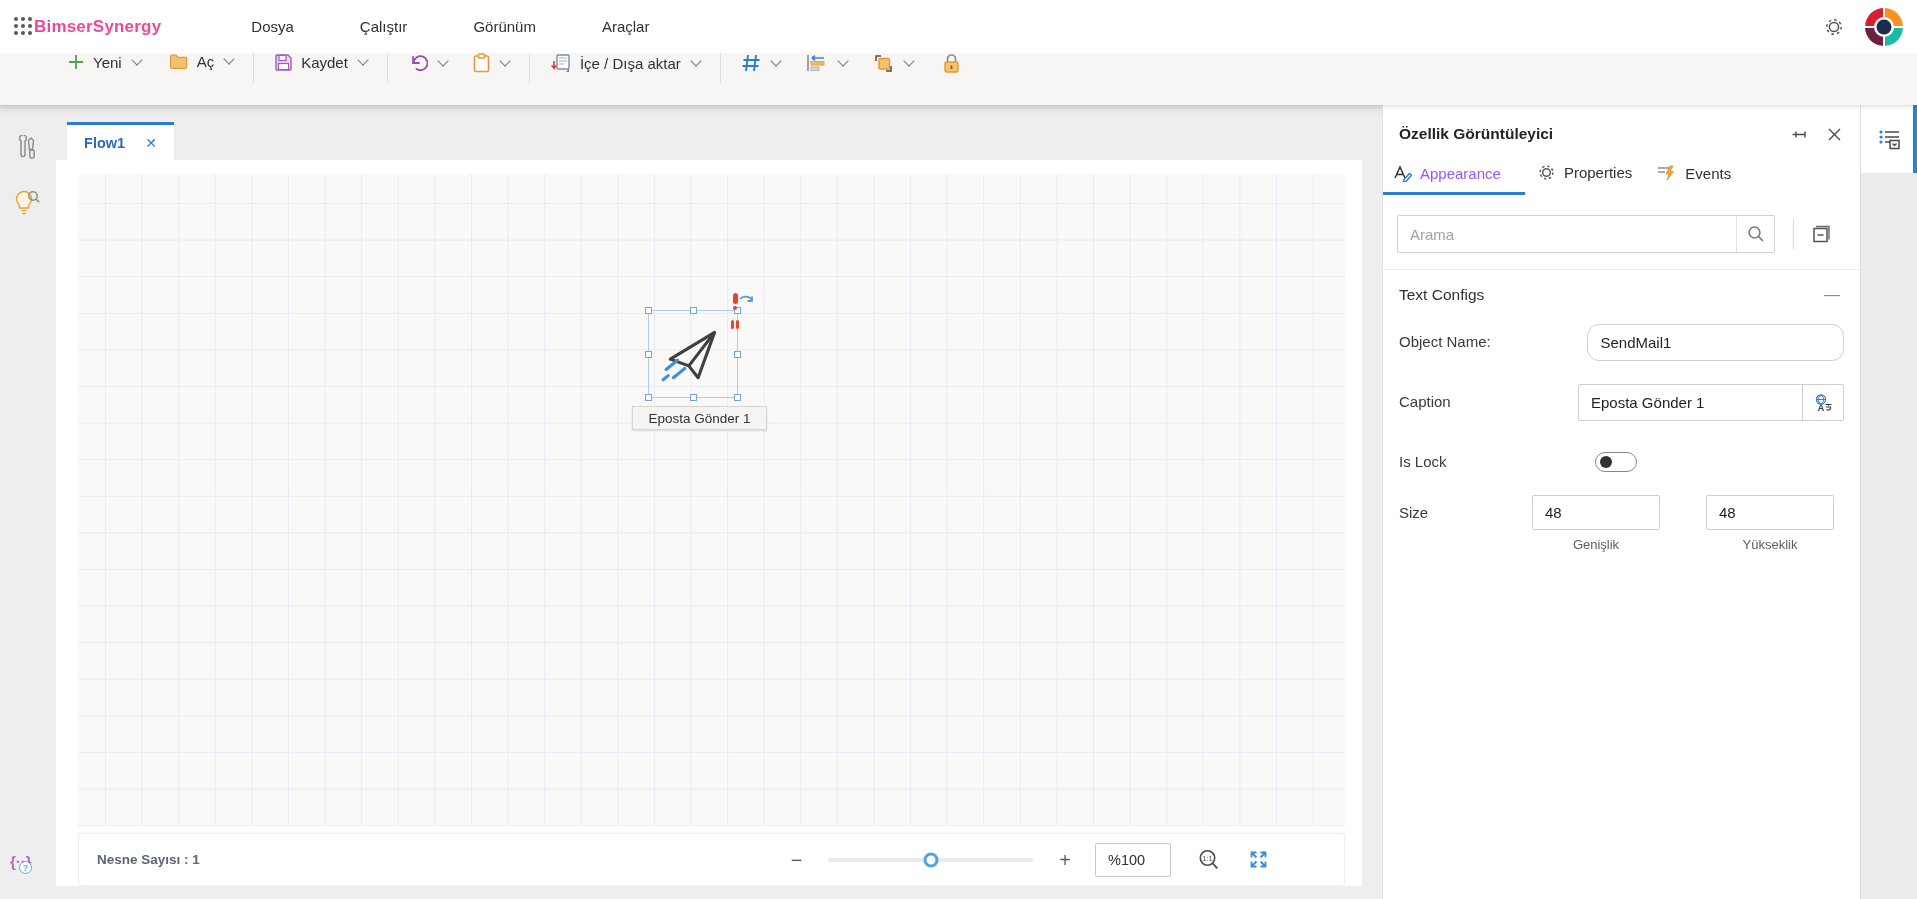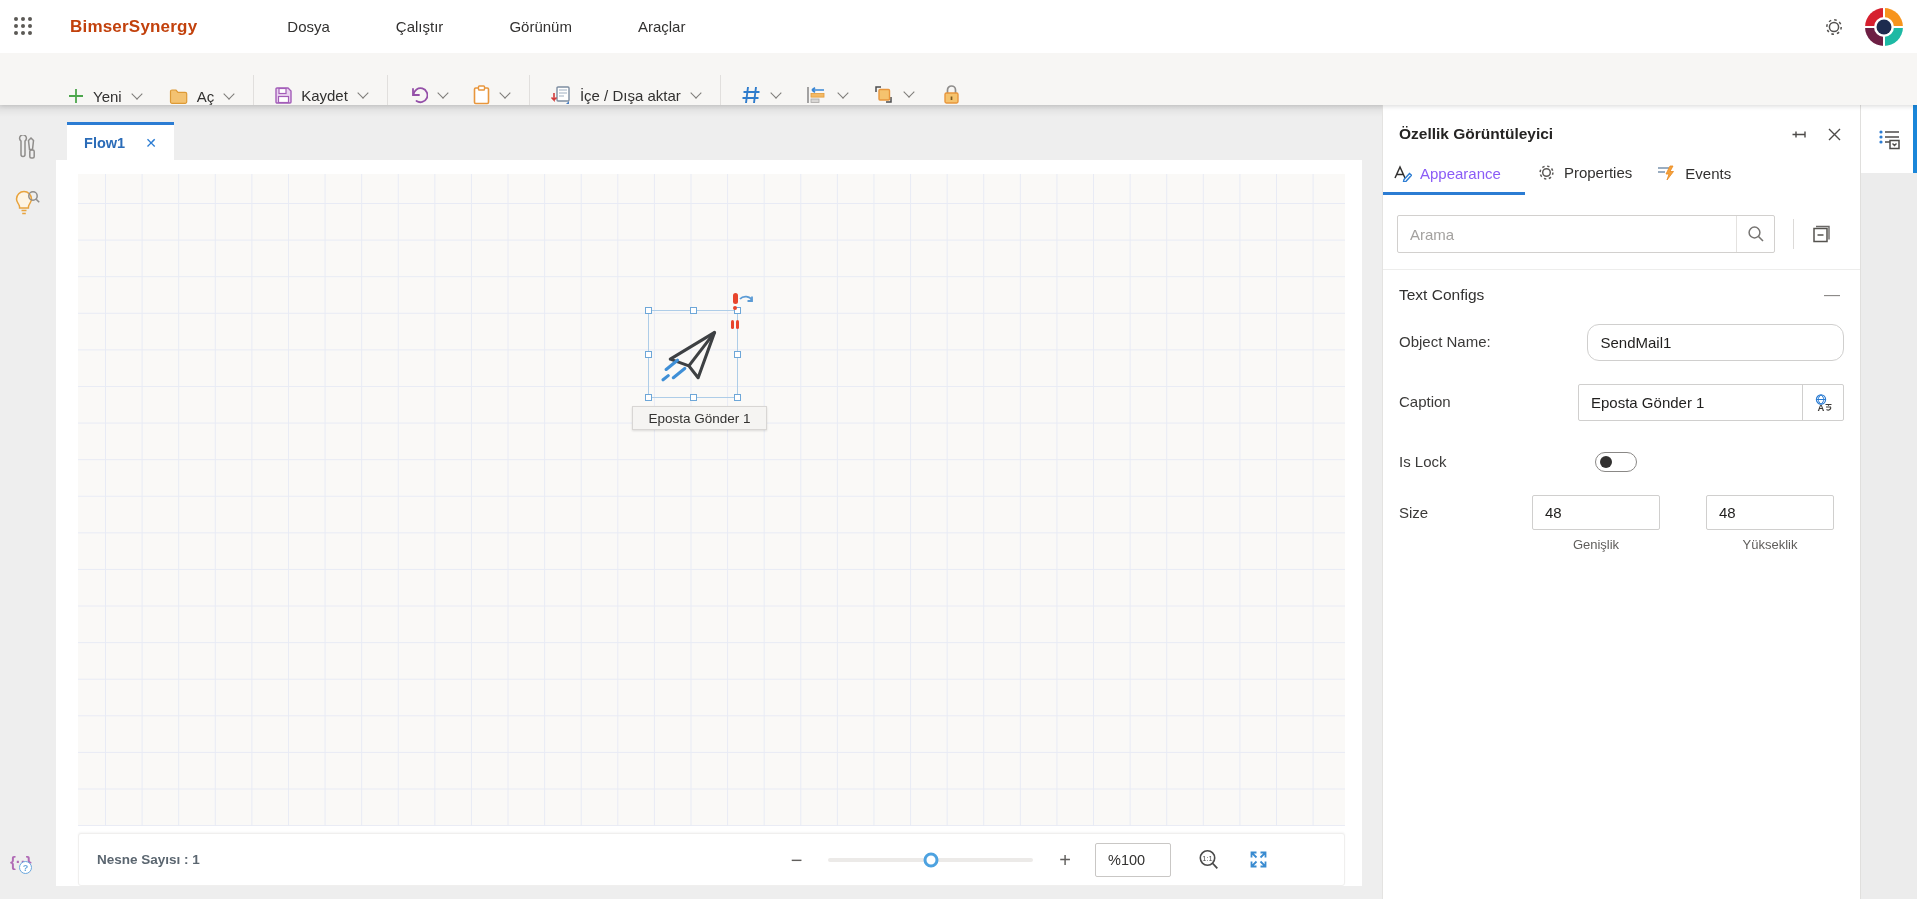--- a/index.html
+++ b/index.html
@@ -3,32 +3,32 @@
 <meta charset="utf-8">
 <style>
   * { margin:0; padding:0; box-sizing:border-box; }
   html,body { width:1917px; height:899px; overflow:hidden; }
   body { font-family:"Liberation Sans", sans-serif; background:#eeeeee; position:relative; color:#323130; }
 
   
   .topbar { position:absolute; left:0; top:0; width:1917px; height:53px; background:#ffffff; display:flex; align-items:center; z-index:30; }
   .waffle { width:20px; height:20px; margin-left:14px; display:grid; grid-template-columns:repeat(3,4px); grid-template-rows:repeat(3,4px); gap:3px; cursor:pointer; }
   .waffle i { background:#5b5955; border-radius:50%; }
-  .brand { font-size:17px; font-weight:700; color:#c2410c; margin-left:36px; letter-spacing:.2px; }
+  .brand { font-size:17px; font-weight:700; color:#ec4899; letter-spacing:.2px; }
   .menus { display:flex; margin-left:90px; gap:66px; }
   .menu-item { font-size:15px; color:#323130; cursor:pointer; }
   .topbar-right { margin-left:auto; display:flex; align-items:center; gap:20px; margin-right:14px; }
   .avatar { width:38px; height:38px; border-radius:50%; position:relative;
             background:conic-gradient(#f7941d 0deg 90deg, #1db9a4 90deg 180deg, #6d1f44 180deg 270deg, #d6202f 270deg 360deg); }
   .avatar:before { content:""; position:absolute; left:50%; top:0; width:2px; height:100%; background:#fff; transform:translateX(-50%); }
   .avatar:after { content:""; position:absolute; top:50%; left:0; height:2px; width:100%; background:#fff; transform:translateY(-50%); }
   .avatar .core { position:absolute; left:50%; top:50%; width:15px; height:15px; border-radius:50%; background:#1d2b4f; transform:translate(-50%,-50%); box-shadow:0 0 0 2.5px #fff; z-index:2; }
 
   
-  .toolbar { position:absolute; left:0; top:53px; width:1917px; height:52px; background:#f7f6f4; display:flex; align-items:flex-end; z-index:25; box-shadow:0 1px 5px rgba(0,0,0,.16); }
+  .toolbar { position:absolute; left:0; top:53px; width:1917px; height:52px; background:#f7f6f4; display:flex; align-items:flex-start; z-index:25; box-shadow:0 1px 5px rgba(0,0,0,.16); }
   .tbtn { display:flex; align-items:center; gap:8px; cursor:pointer; font-size:15px; color:#323130; }
   .chev { width:8px; height:8px; border-right:1.6px solid #7d7b78; border-bottom:1.6px solid #7d7b78; transform:rotate(45deg); margin-top:-5px; margin-left:3px; }
   .tsep { width:1px; height:30px; background:#e1dfdd; margin:0 20px; }
   .ticon { display:flex; align-items:center; justify-content:center; }
 
   
   .left-rail { position:absolute; left:0; top:105px; width:56px; height:794px; background:#eeeeee; z-index:5; }
   .rail-icon { position:absolute; left:14px; cursor:pointer; }
   .braces-help { font-size:15px; font-weight:700; color:#b06ab5; position:relative; }
   .braces-help .qmark { position:absolute; left:9px; top:8px; width:13px; height:13px; border:1.4px solid #6aa7dd; border-radius:50%; background:#fff; color:#6aa7dd; font-size:9px; font-weight:700; display:flex; align-items:center; justify-content:center; }

